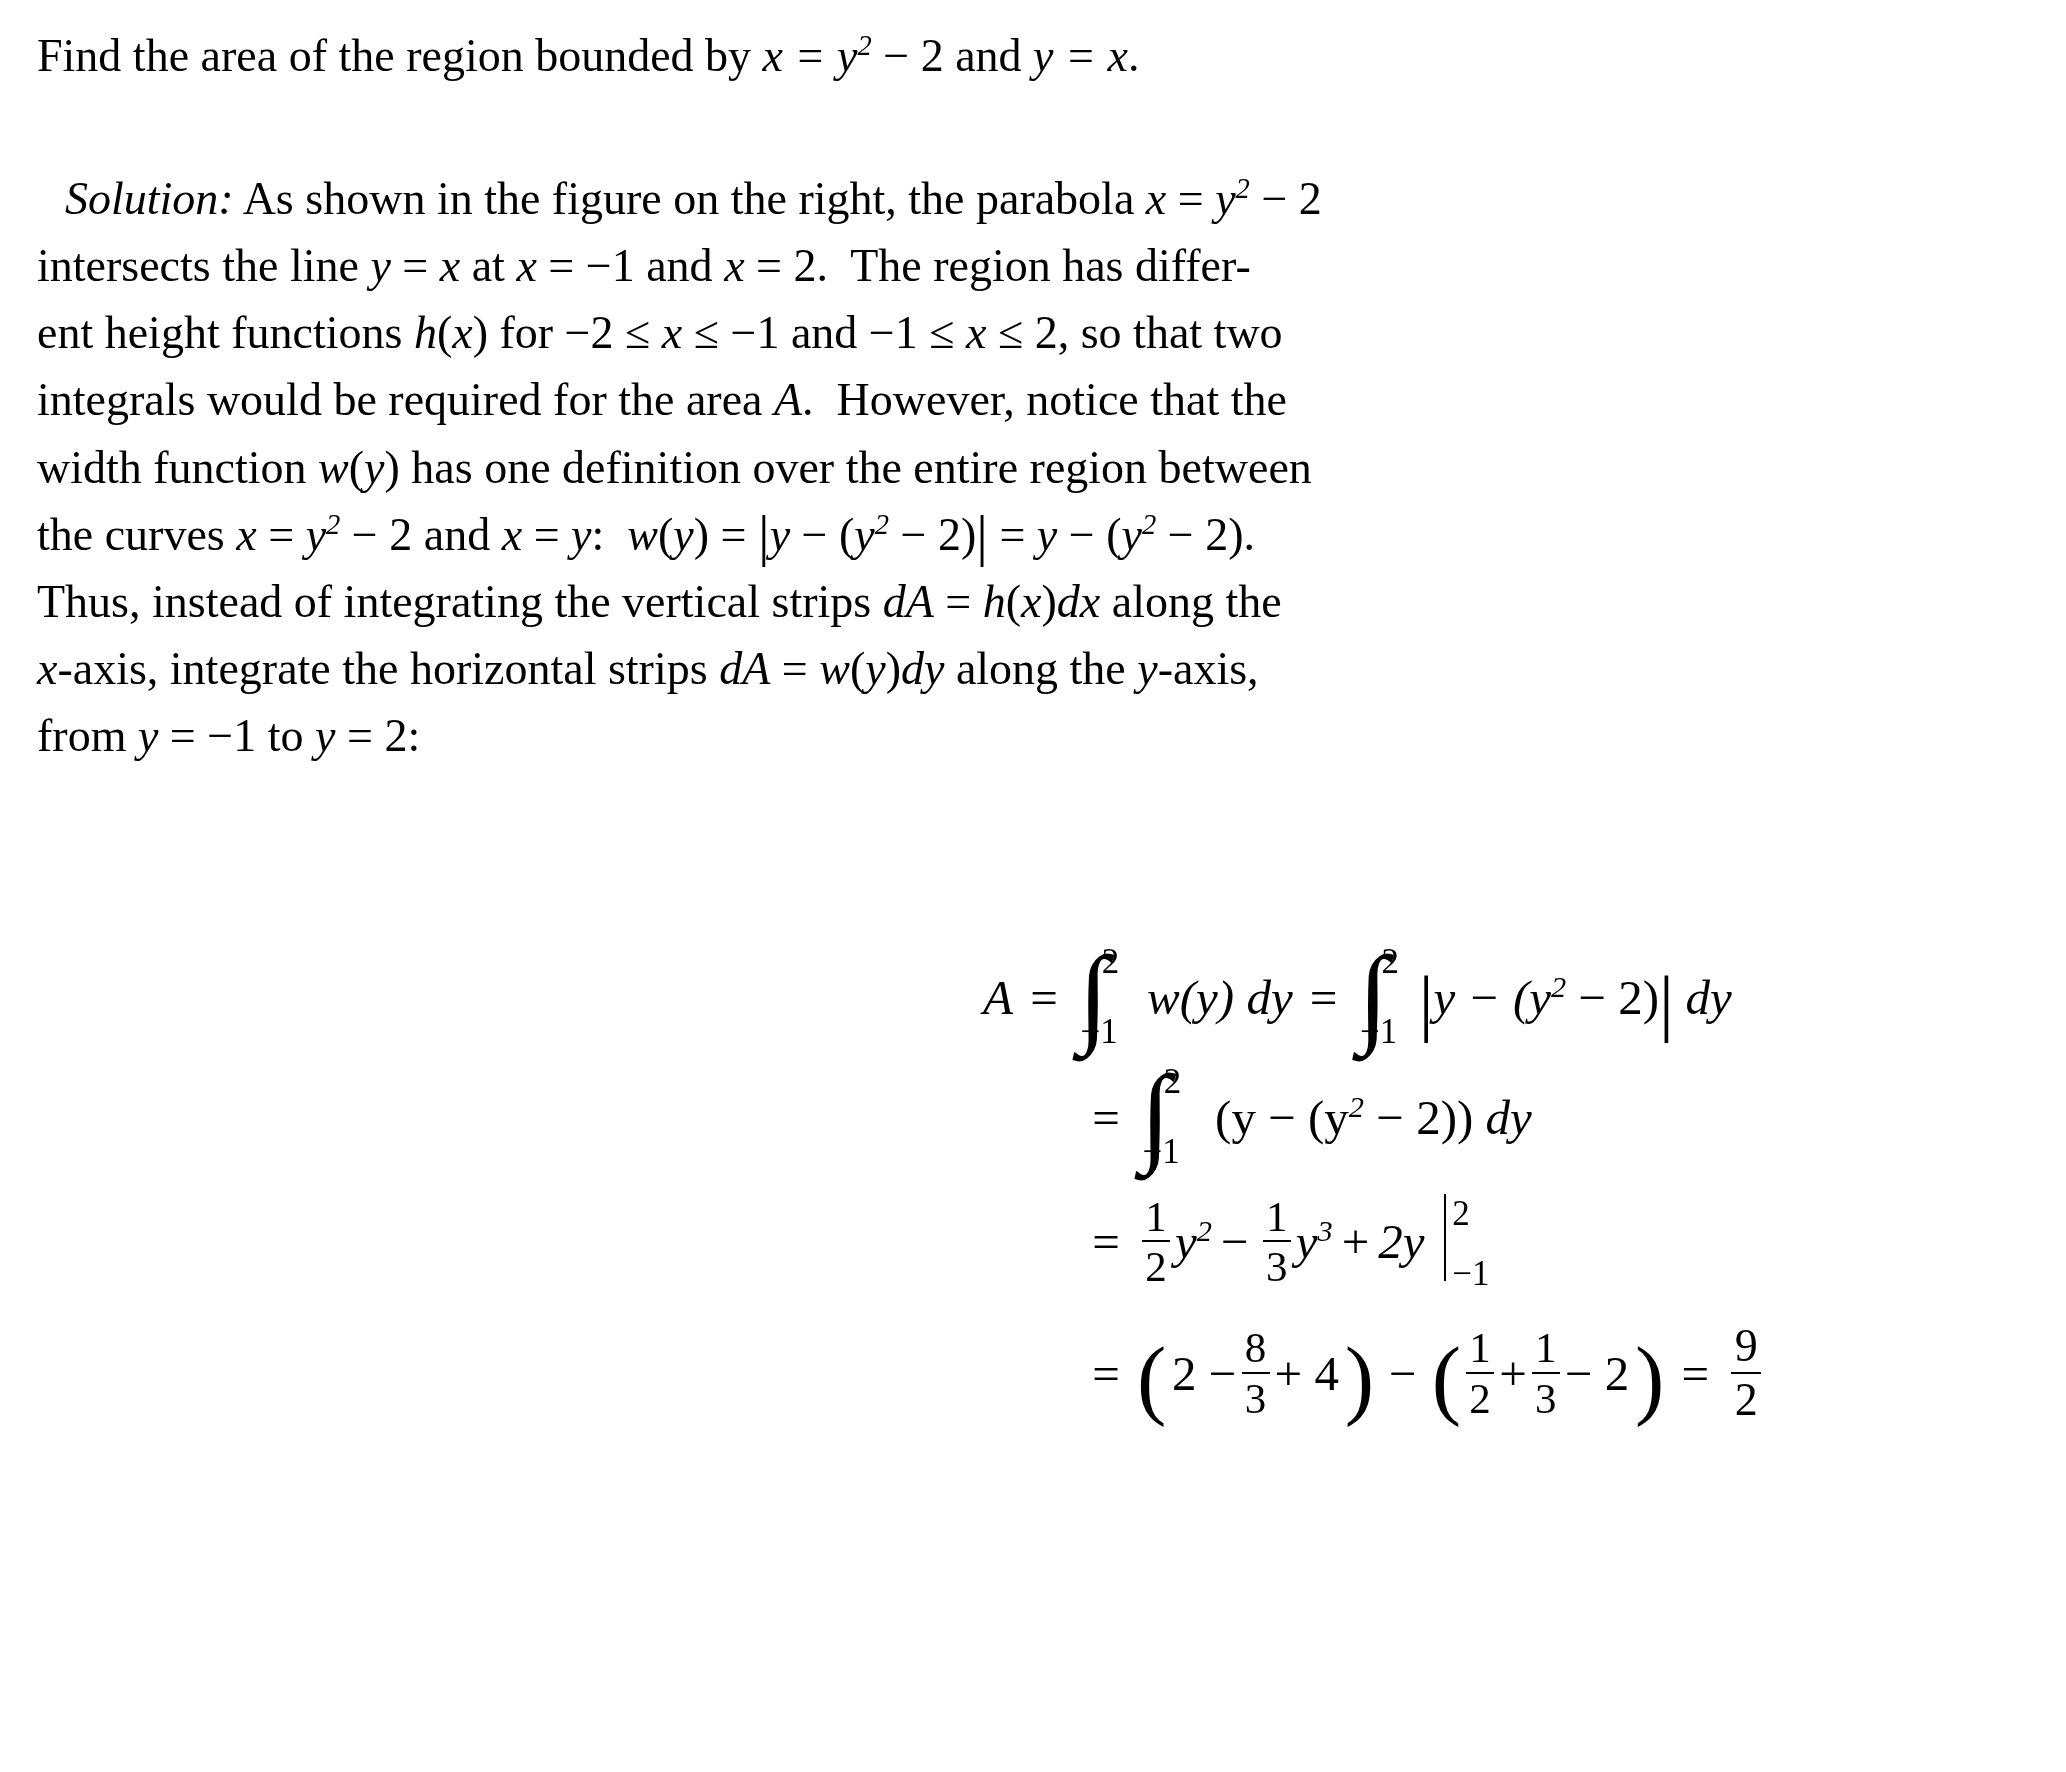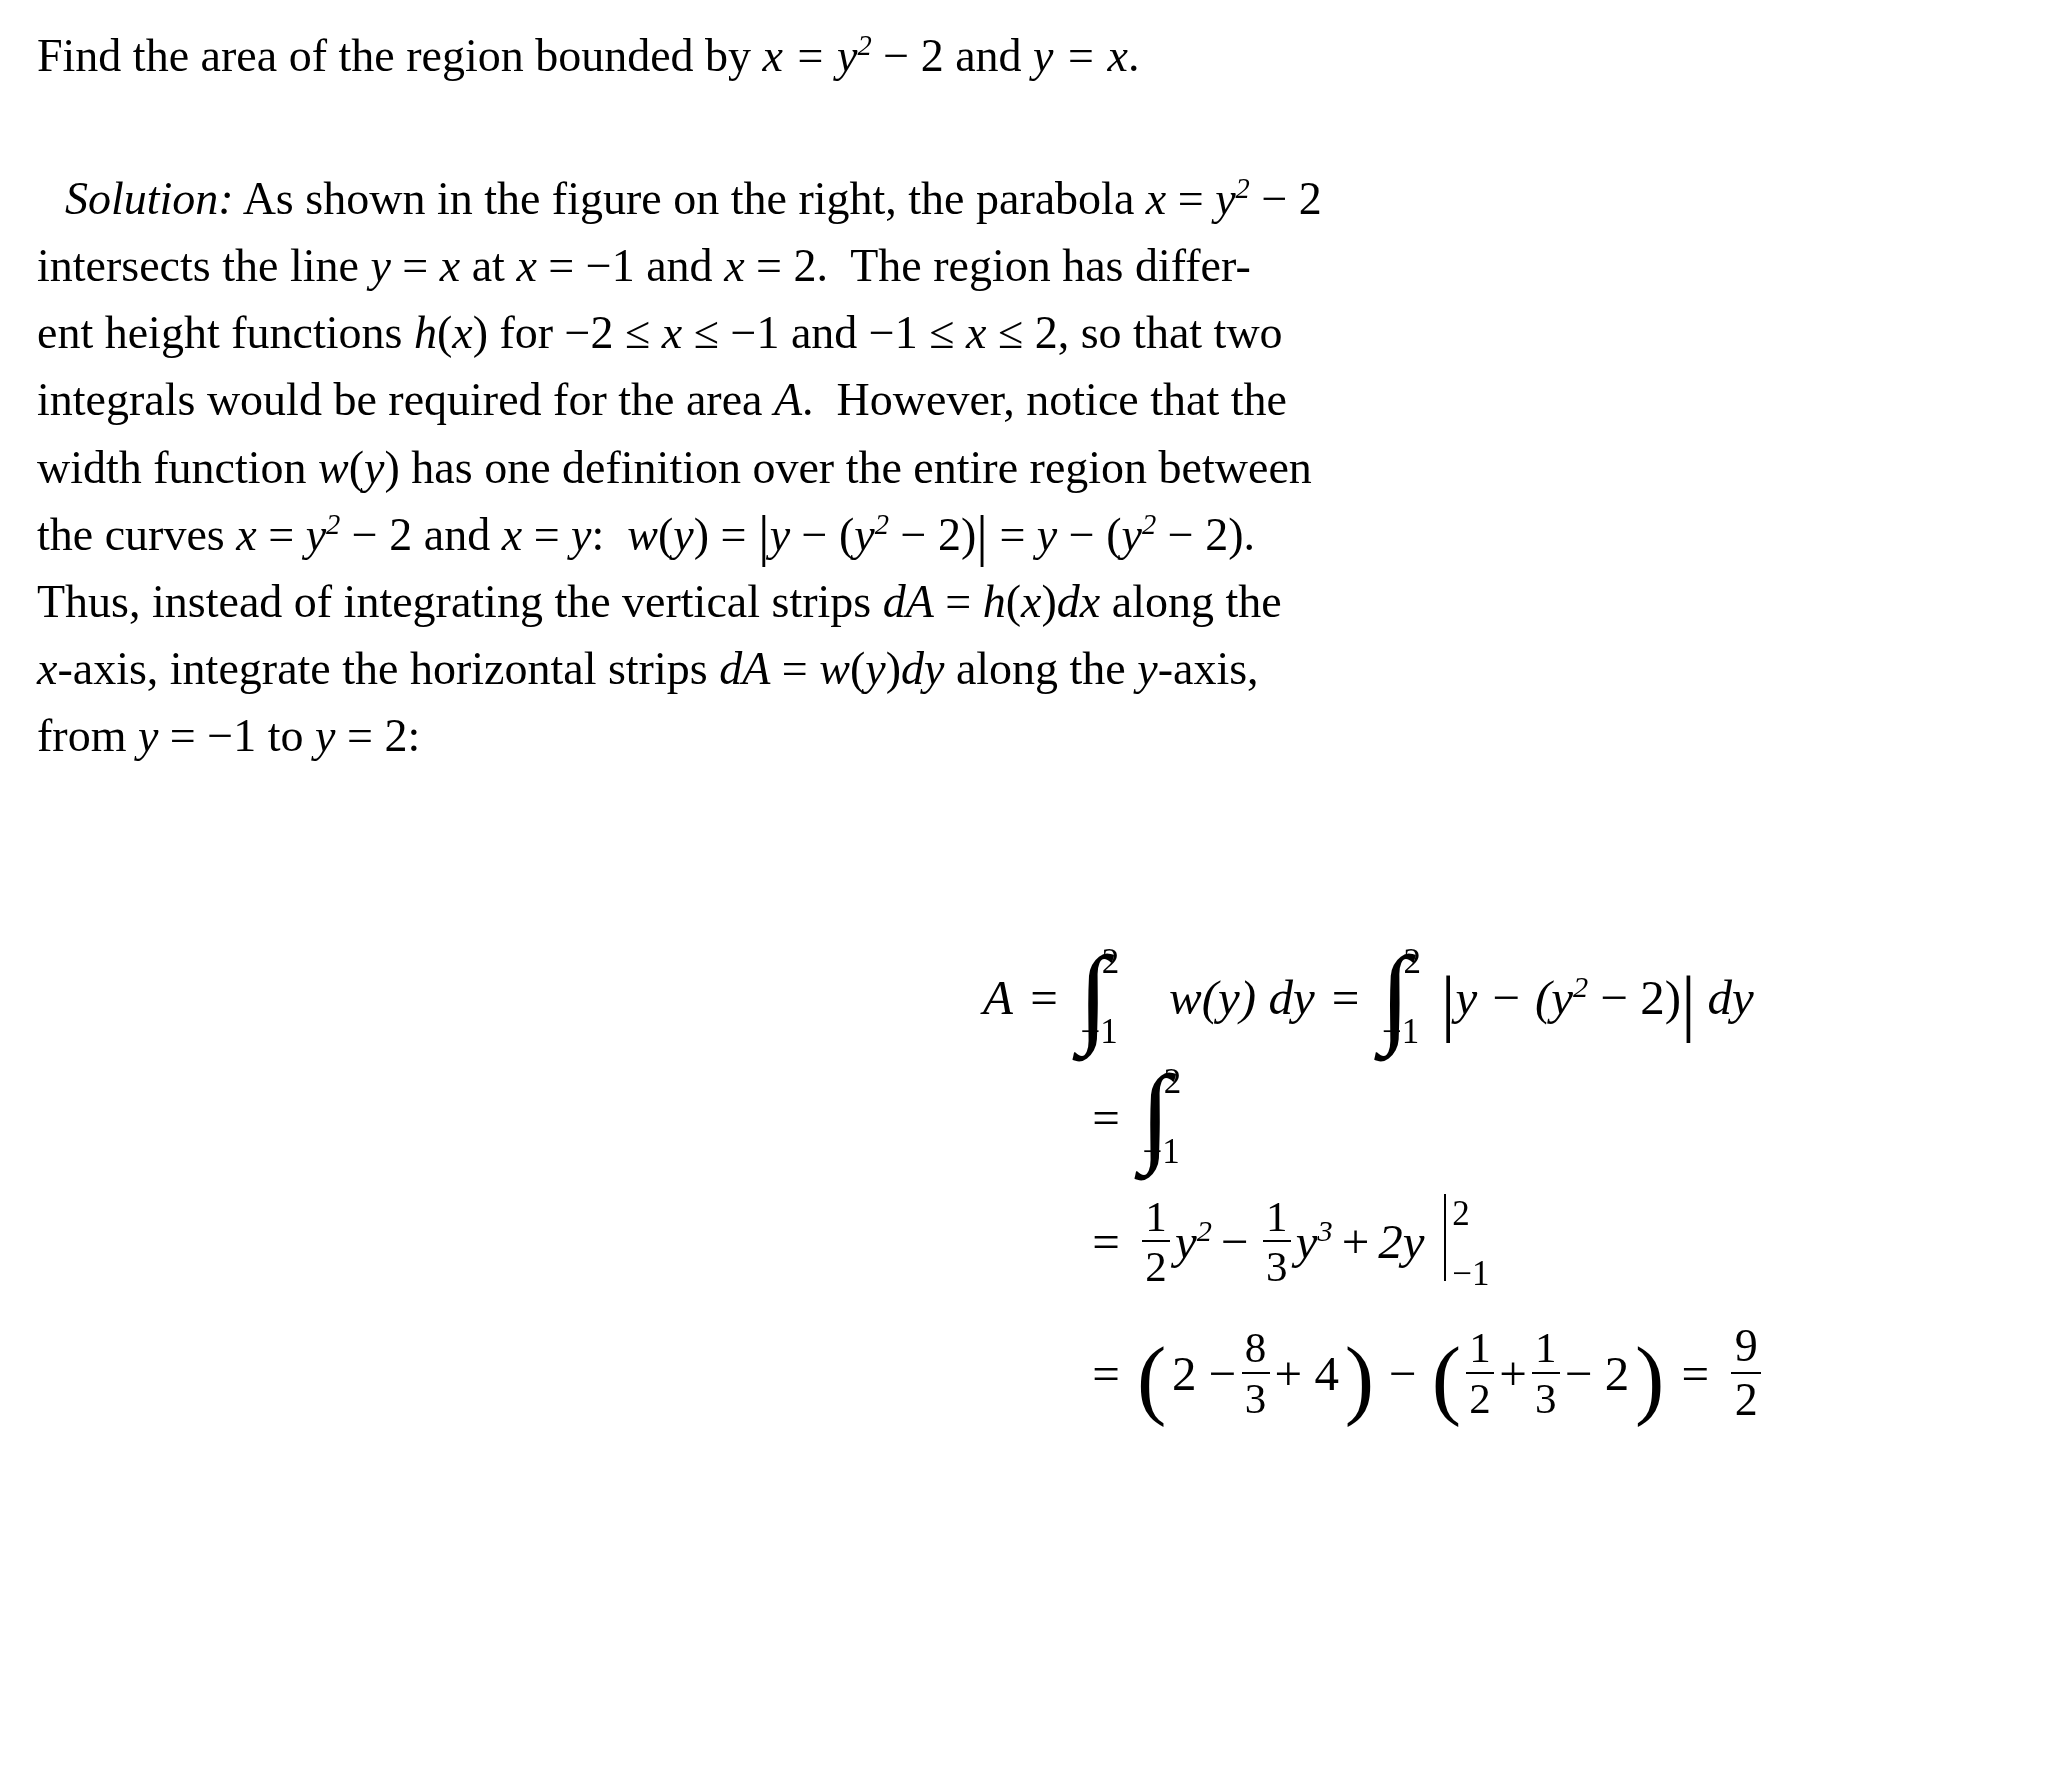--- a/index.html
+++ b/index.html
@@ -211,21 +211,21 @@
     <div class="deriv-row">
       <span class="lhs">A</span>
       <span class="eq">=</span>
       <span class="integral">
         <span class="int-sign">∫</span>
         <span class="int-lims">
           <span class="upper">2</span>
           <span class="lower">−1</span>
         </span>
       </span>
-      <span class="math" style="margin-left:30px;">w(y) dy</span>
+      <span class="math" style="margin-left:8px;">w(y) dy</span>
       <span class="eq">=</span>
       <span class="integral">
         <span class="int-sign">∫</span>
         <span class="int-lims">
           <span class="upper">2</span>
           <span class="lower">−1</span>
         </span>
       </span>
       <span class="absbar">|</span>
       <span class="math"><span>y − (y</span><sup class="exp">2</sup><span class="up"> − 2)</span></span>
@@ -235,20 +235,21 @@
 
     <div class="deriv-row" style="margin-left:145px; margin-top:12.4px;">
       <span class="eq">=</span>
       <span class="integral">
         <span class="int-sign">∫</span>
         <span class="int-lims">
           <span class="upper">2</span>
           <span class="lower">−1</span>
         </span>
       </span>
+      <span class="math" style="margin-left:14px;"><span class="up">(y − (y</span><sup class="exp">2</sup><span class="up"> − 2)) </span><span>dy</span></span>
     </div>
 
     <div class="deriv-row" style="margin-left:145px; margin-top:25px;">
       <span class="eq">=</span>
       <span class="frac">
         <span class="num">1</span>
         <span class="den">2</span>
       </span>
       <span class="math"><span>y</span><sup class="exp">2</sup></span>
       <span class="up" style="margin:0 9px;">−</span>

